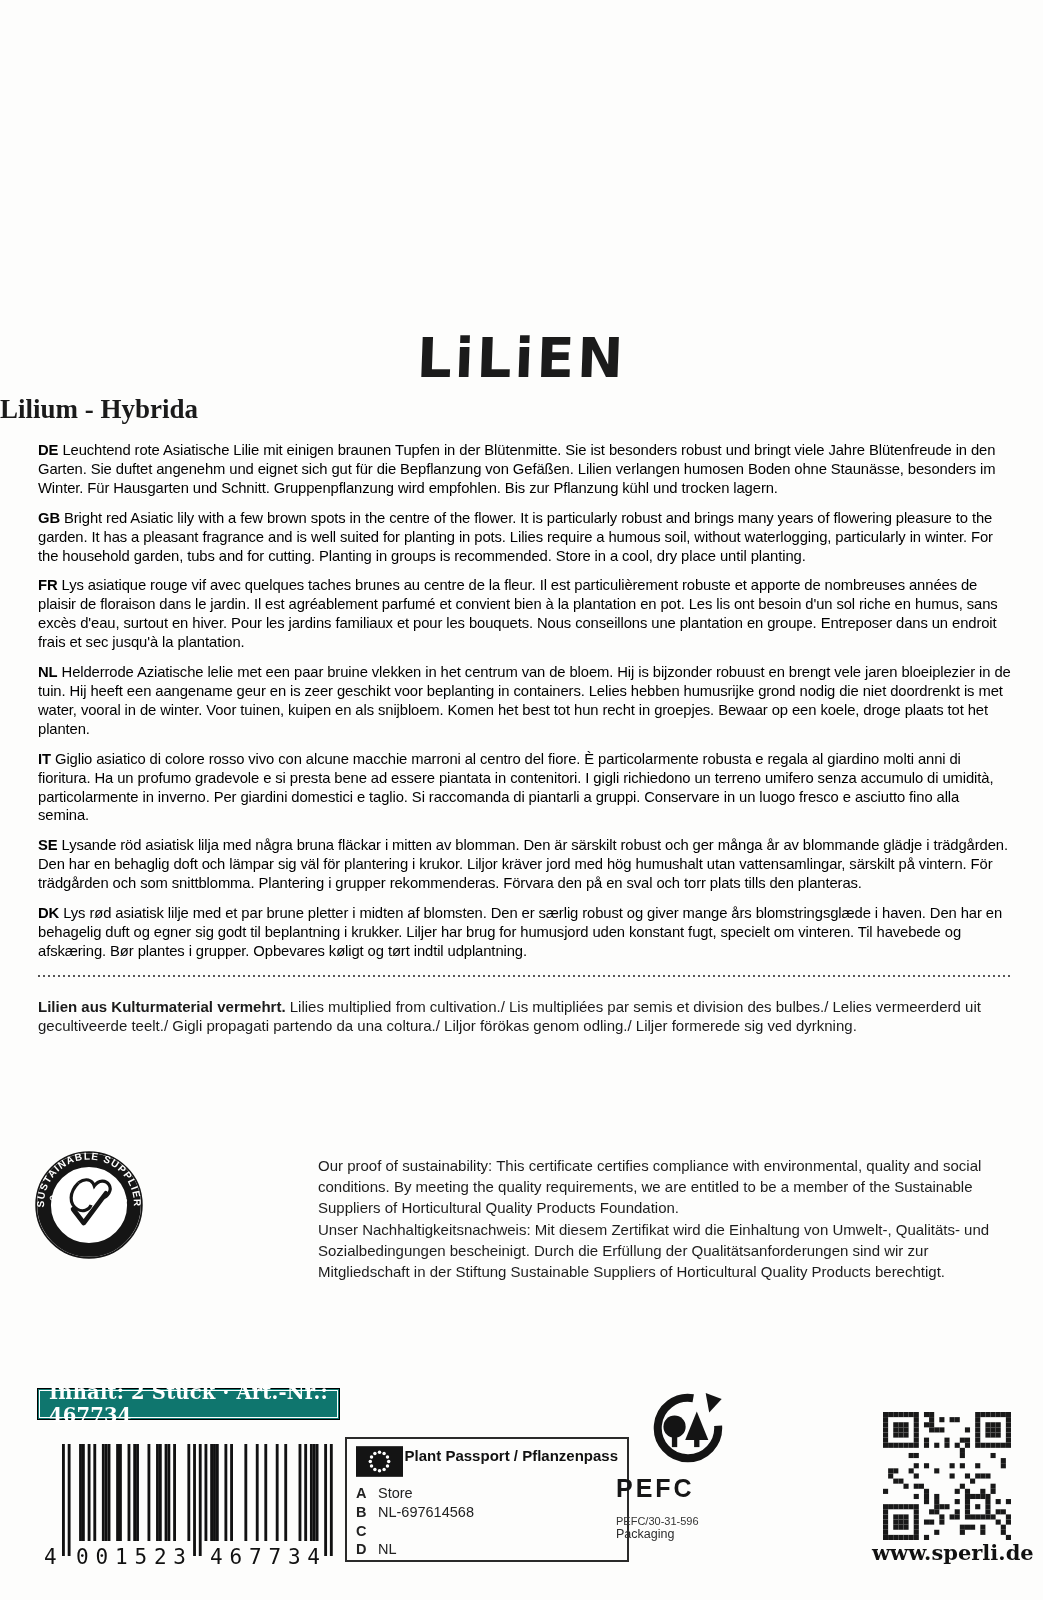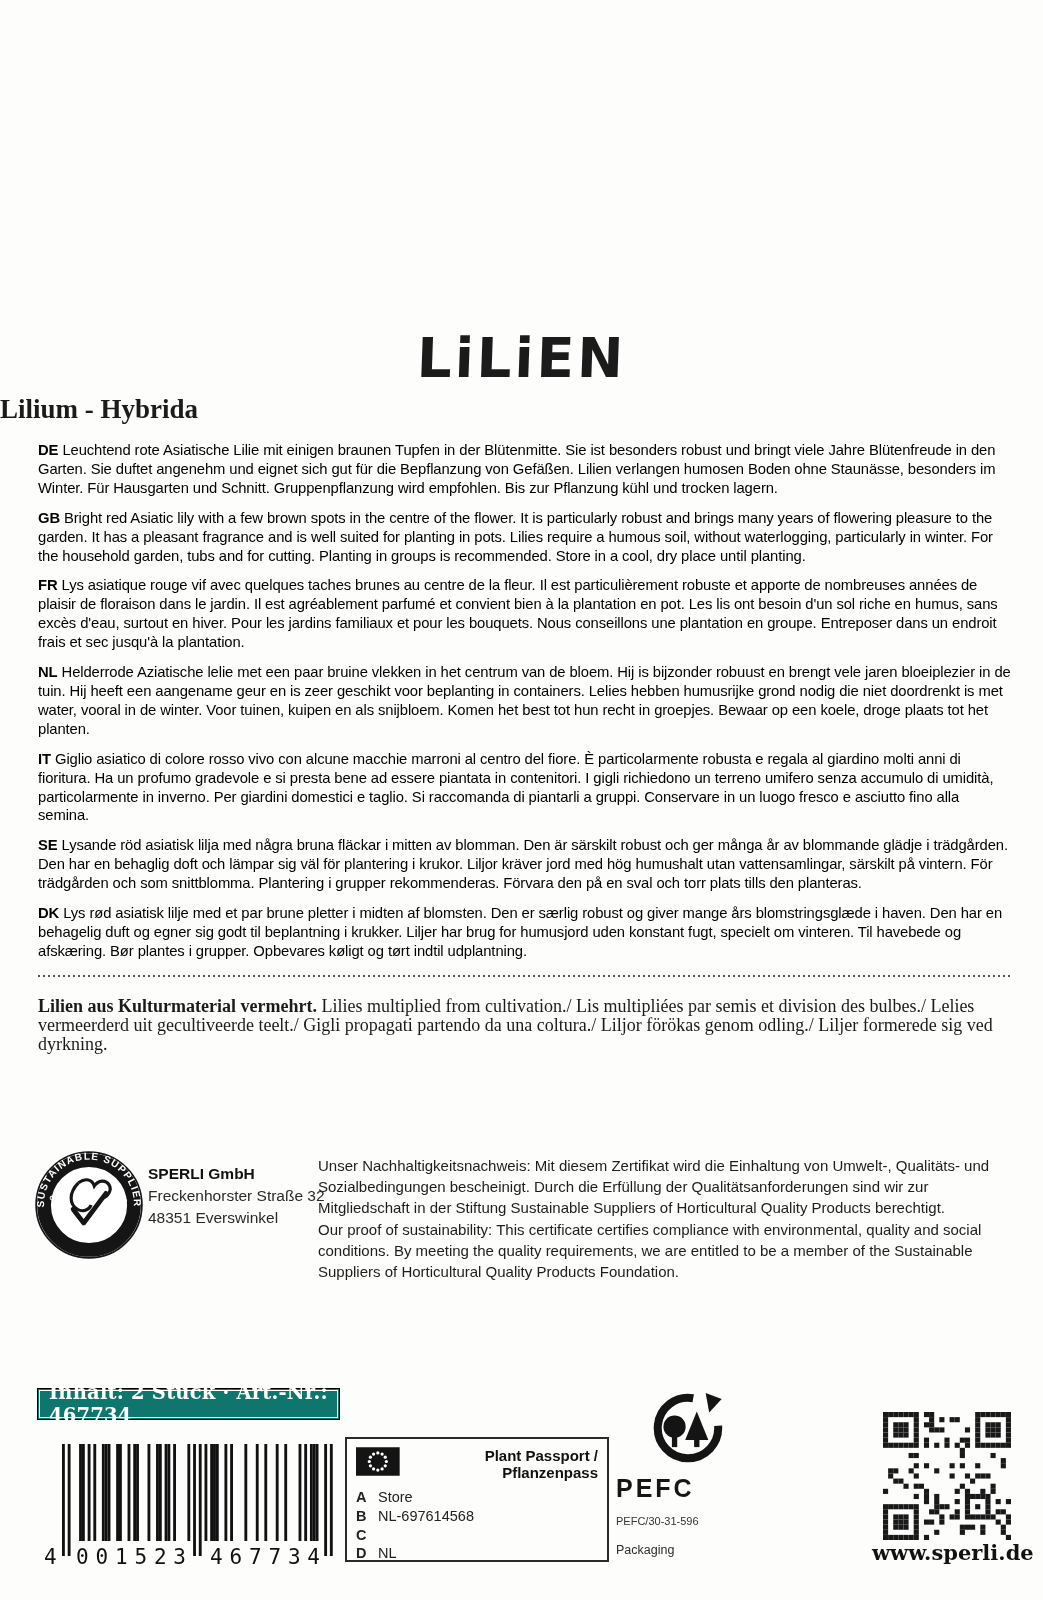--- a/index.html
+++ b/index.html
@@ -21,52 +21,52 @@
     font-weight:700; font-size:27px;
   }
   
   .text-col { position:absolute; left:38px; right:30px; top:441px; }
   p.desc { font-size:14.8px; line-height:18.9px; letter-spacing:-0.1px; margin-bottom:11px; color:#000000; }
   p.desc b.lang { font-weight:700; }
   .dotted-divider {
     height:2px; margin:14px 0 20px 0;
     background-image:repeating-linear-gradient(90deg,#555 0 1.6px,transparent 1.6px 5px);
   }
-  p.prop { font-size:18px; line-height:19px;font-family:Liberation Serif, serif; }
+  p.prop { font-size:15px; line-height:19px; }
   p.prop b { font-weight:700; }
   
   .ss-logo { position:absolute; left:34px; top:1150px; width:110px; height:110px; }
   .ring-text { fill:#fff; font-family:"Liberation Sans",sans-serif; font-weight:700; font-size:9.5px; letter-spacing:1.1px; }
   .ring-text.small { font-size:6.6px; letter-spacing:0.7px; }
   .address { position:absolute; left:148px; top:1163px; font-size:15.5px; line-height:22px; color:#2a2a2a; }
   .address .name { font-weight:700; color:#111; }
   .sustain { position:absolute; left:318px; top:1155px; width:700px; font-size:15px; line-height:21.2px; color:#1d1d1d; }
   
   .inhalt-box {
     position:absolute; left:37px; top:1388px; width:303px; height:32px;
     background:#0f766e; color:#fff; display:flex; align-items:center;
     padding-left:11px; font-family:"DejaVu Serif", serif; font-weight:700; font-size:19.5px;
     letter-spacing:0.2px; border:1px solid #000; outline:1px solid #fff; outline-offset:-3px;
   }
   .barcode { position:absolute; left:42px; top:1444px; width:300px; height:124px; }
   .bc-num { font-family:"DejaVu Sans Mono", monospace; font-size:21px; fill:#111; }
   .passport {
-    position:absolute; left:345px; top:1437px; width:264px; height:125px;
+    position:absolute; left:345px; top:1437px; width:284px; height:125px;
     border:2px solid #2a2a2a; background:#fdfdfc; padding:7px 9px 5px 9px;
   }
   .pp-head { display:flex; justify-content:space-between; align-items:flex-start; margin-bottom:7px; }
   .eu-flag { width:47px; height:31px; display:block; }
   .pp-title { font-weight:700; font-size:15px; margin-top:1px; text-align:right; color:#111; }
   .pp-row { display:flex; font-size:14.5px; line-height:18.8px; color:#222; }
   .pp-row .k { font-weight:700; width:22px; }
   .pefc-block { position:absolute; left:616px; top:1392px; width:142px; text-align:left; color:#161616; }
   .pefc-logo { width:80px; height:80px; margin:0 auto; display:block; }
   .pefc-name { font-weight:700; font-size:25px; letter-spacing:3px; margin-top:2px; font-family:"Liberation Sans",sans-serif; }
   .pefc-code { font-size:11px; margin-top:12px; color:#333; }
-  .pefc-pkg { font-size:12.5px; margin-top:16px; color:#2c2c2c; }
+  .pefc-pkg { font-size:12.5px; color:#2c2c2c; }
   .qr-block { position:absolute; left:872px; top:1412px; width:150px; text-align:center; }
   .qr-svg { width:128px; height:128px; display:block; margin:0 auto; }
   .qr-svg rect { fill:#191919; }
   .bc-svg rect { fill:#111; }
   .website { font-family:"DejaVu Serif", serif; font-weight:700; font-size:21px; color:#111; }
 </style>
 </head>
 <body>
 
 <div class="page">
@@ -97,29 +97,24 @@
     </defs>
     <text class="ring-text"><textPath href="#arcTop" startOffset="50%" text-anchor="middle">SUSTAINABLE SUPPLIER</textPath></text>
     <text class="ring-text small"><textPath href="#arcBot" startOffset="50%" text-anchor="middle">HORTICULTURAL QUALITY PRODUCTS</textPath></text>
     <g>
       <path d="M42,31 c-9,9 -9,20 -1,25 c5,3 11,1 13,-4" fill="none" stroke="#151515" stroke-width="3"></path>
       <path d="M42,31 c7,-5 13,-3 15,3 c4,-6 11,-6 14,-1 c3,5 -1,11 -7,13" fill="none" stroke="#151515" stroke-width="3"></path>
       <path d="M37,56 l10,13 l21,-28" fill="none" stroke="#151515" stroke-width="4.5" stroke-linecap="round" stroke-linejoin="round"></path>
     </g>
   </svg>
 
-  <div class="address">
-    <div class="name">SPERLI GmbH</div>
-    <div>Freckenhorster Straße 32</div>
-    <div>48351 Everswinkel</div>
-  </div>
 
   <div class="sustain">
+    <div>Our proof of sustainability: This certificate certifies compliance with environmental, quality and social conditions. By meeting the quality requirements, we are entitled to be a member of the Sustainable Suppliers of Horticultural Quality Products Foundation.</div>
     <div>Unser Nachhaltigkeitsnachweis: Mit diesem Zertifikat wird die Einhaltung von Umwelt-, Qualitäts- und Sozialbedingungen bescheinigt. Durch die Erfüllung der Qualitätsanforderungen sind wir zur Mitgliedschaft in der Stiftung Sustainable Suppliers of Horticultural Quality Products berechtigt.</div>
-    <div>Our proof of sustainability: This certificate certifies compliance with environmental, quality and social conditions. By meeting the quality requirements, we are entitled to be a member of the Sustainable Suppliers of Horticultural Quality Products Foundation.</div>
   </div>
 
   <div class="inhalt-box">Inhalt: 2 Stück · Art.-Nr.: 467734</div>
 
   <div class="barcode">
     <svg class="bc-svg" viewBox="0 0 300 124" width="300" height="124">
       <g id="bc-bars">
           <rect x="20.00" y="0" width="2.85" height="112"></rect>
           <rect x="25.70" y="0" width="2.85" height="112"></rect>
           <rect x="37.10" y="0" width="2.85" height="97"></rect>

